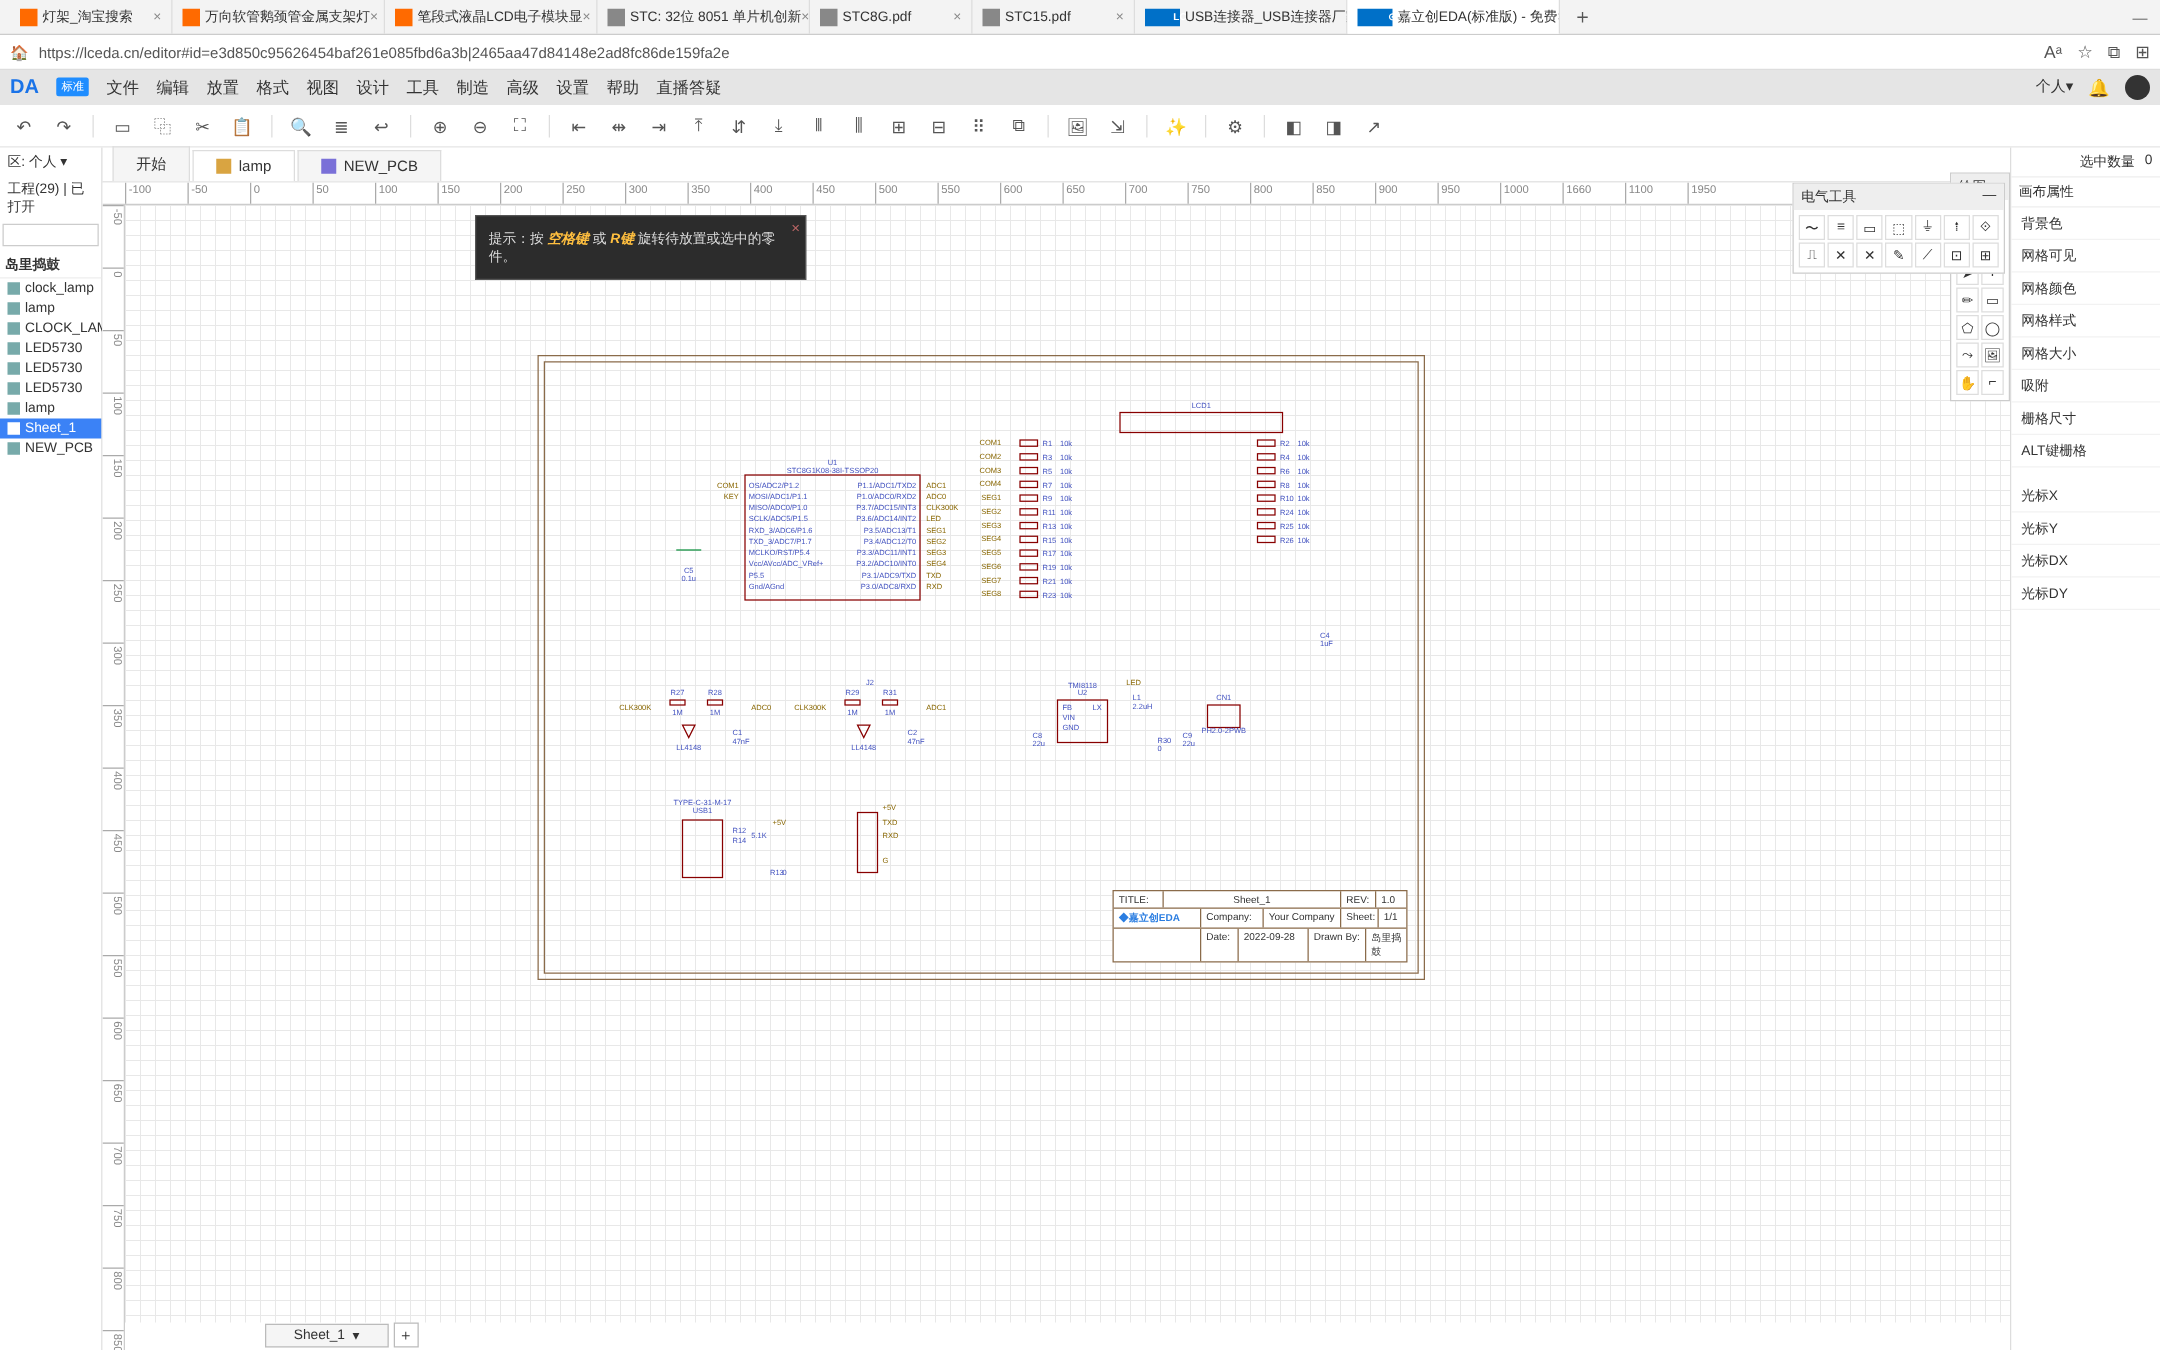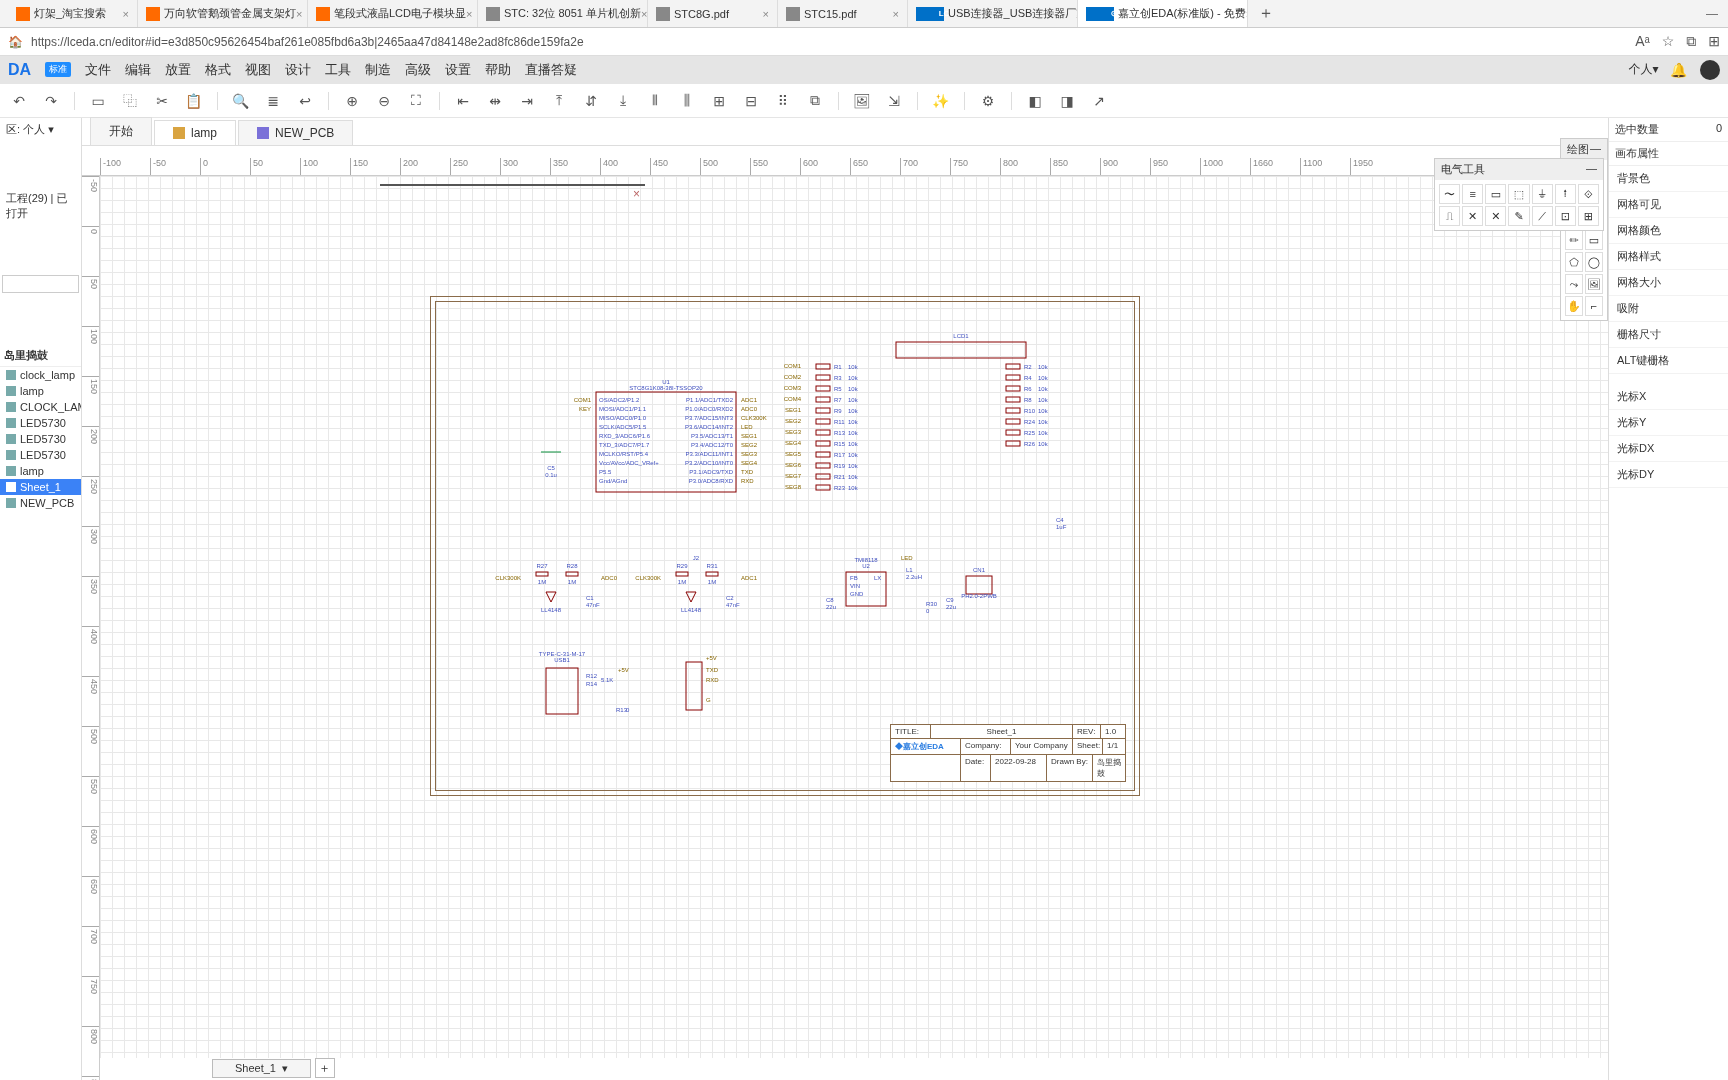--- a/index.html
+++ b/index.html
@@ -16,35 +16,35 @@
 .addr-icons { display:flex; gap:12px; font-size:14px; color:#555; }
 .menu-bar { height: 28px; display: flex; align-items: center; padding: 0 8px; gap: 14px; background:#e5e5e5; border-bottom: 1px solid #e5e5e5; }
 .logo { color:#1a73e8; font-weight:bold; font-size:16px; }
 .logo-badge{background:#1f8dff;color:#fff;font-size:9px;padding:1px 4px;border-radius:2px;}
 .menu-item { font-size: 13px; color: #333; cursor: pointer; }
 .menu-right{margin-left:auto;display:flex;gap:12px;align-items:center;} .bell{font-size:14px;} .avatar{width:20px;height:20px;border-radius:50%;background:#333;}
 .tool-bar { height: 34px; display: flex; align-items: center; padding: 0 10px; gap: 14px; border-bottom: 1px solid #e5e5e5; }
 .tbtn { width: 18px; height: 18px; display:flex; align-items:center; justify-content:center; cursor:pointer; color:#555; font-size:14px; }
 .tdiv{width:1px;height:18px;background:#ddd;}
 .main-row{display:flex; height:calc(1080px - 28px - 28px - 28px - 34px);}
-.left-col{width:82px;display:flex;flex-direction:column;border-right:1px solid #ddd;gap:48px;}
+.left-col{width:82px;display:flex;flex-direction:column;border-right:1px solid #ddd;}
 .left-head{padding:4px 6px;font-size:11px;display:flex;gap:6px;align-items:center;}
 .left-sub{padding:2px 6px;font-size:11px;display:flex;gap:8px;}
 .search-box{margin:4px 2px;border:1px solid #ccc;height:18px;}
 .tree{flex:1;overflow:auto;font-size:11px;}
 .tree-title{padding:3px 4px;font-weight:bold;border-bottom:1px solid #eee;}
 .tree-item{padding:2px 4px 2px 6px;display:flex;gap:4px;align-items:center;white-space:nowrap;cursor:pointer;}
 .tree-item.sel{background:#3b82f6;color:#fff;}
 .ticon{width:10px;height:10px;background:#7aa; flex-shrink:0;}
 .center-col{flex:1;display:flex;flex-direction:column;position:relative;}
 .doc-tabs{height:28px;display:flex;align-items:flex-end;border-bottom:1px solid #ddd;padding-left:8px;}
 .dtab{padding:5px 18px;border:1px solid #ddd;border-bottom:none;background:#f5f5f5;font-size:12px;margin-right:2px;display:flex;gap:6px;align-items:center;cursor:pointer;}
 .dtab.active{background:#fff;}
 .dtab .dticon{width:12px;height:12px;}
-.canvas-wrap{flex:1;position:relative;overflow:hidden;margin-top:12px;}
+.canvas-wrap{flex:1;position:relative;overflow:hidden;}
 .ruler-h{height:18px;background:#fff;border-bottom:1px solid #ccc;display:flex;font-size:9px;color:#888;position:relative;}
 .rh-tick{position:absolute;top:0;height:100%;border-left:1px solid #aaa;padding-left:2px;}
 .ruler-v{width:18px;background:#fff;border-right:1px solid #ccc;position:absolute;left:0;top:18px;bottom:0;}
 .rv-tick{position:absolute;left:0;width:100%;border-top:1px solid #aaa;writing-mode:vertical-rl;font-size:9px;color:#888;text-align:right;padding-top:2px;}
 .canvas{position:absolute;left:18px;top:18px;right:0;bottom:22px;
   background-color:#fff;
   background-image:linear-gradient(#e8e8e8 1px,transparent 1px),linear-gradient(90deg,#e8e8e8 1px,transparent 1px);
   background-size:12px 12px;
 }
 .schem-border{position:absolute;border:1px solid #8a6b4a;}
@@ -314,20 +314,23 @@
           <div class="rv-tick" style="top: 750px;">700</div>
           <div class="rv-tick" style="top: 800px;">750</div>
           <div class="rv-tick" style="top: 850px;">800</div>
           <div class="rv-tick" style="top: 900px;">850</div>
         </div>
 
       <div class="canvas">
 
         <div class="popup">
           <span class="popup-x">×</span>
+          <div class="popup-body">
+            <span>提示：按 </span><span class="hl">空格键</span><span> 或 </span><span class="hl">R键</span><span> 旋转待放置或选中的零件。</span>
+          </div>
         </div>
 
         <div class="schem-border schem-outer"></div>
         <div class="schem-border schem-inner">
 
           <svg width="700" height="490" style="position:absolute;left:0;top:0;">
 
             <g transform="translate(160,90)">
               <rect width="140" height="100" fill="none" stroke="#880000"></rect>
               <text x="70" y="-8" class="txt-blue" text-anchor="middle">U1</text>
@@ -623,21 +626,21 @@
         <div class="fp-cell">◯</div>
         <div class="fp-cell">⤳</div>
         <div class="fp-cell">🖼</div>
         <div class="fp-cell">✋</div>
         <div class="fp-cell">⌐</div>
       </div>
     </div>
   </div>
 
   <div class="right-col">
-    <div class="rpanel-head" style="justify-content:space-between;">
+    <div class="rpanel-head" style="justify-content:flex-end;">
       <span>选中数量</span>
       <span>0</span>
     </div>
     <div class="rpanel-head">
         <span>画布属性</span>
       </div>
     <div class="rpanel-row">
         <span>背景色</span>
       </div>
     <div class="rpanel-row">

